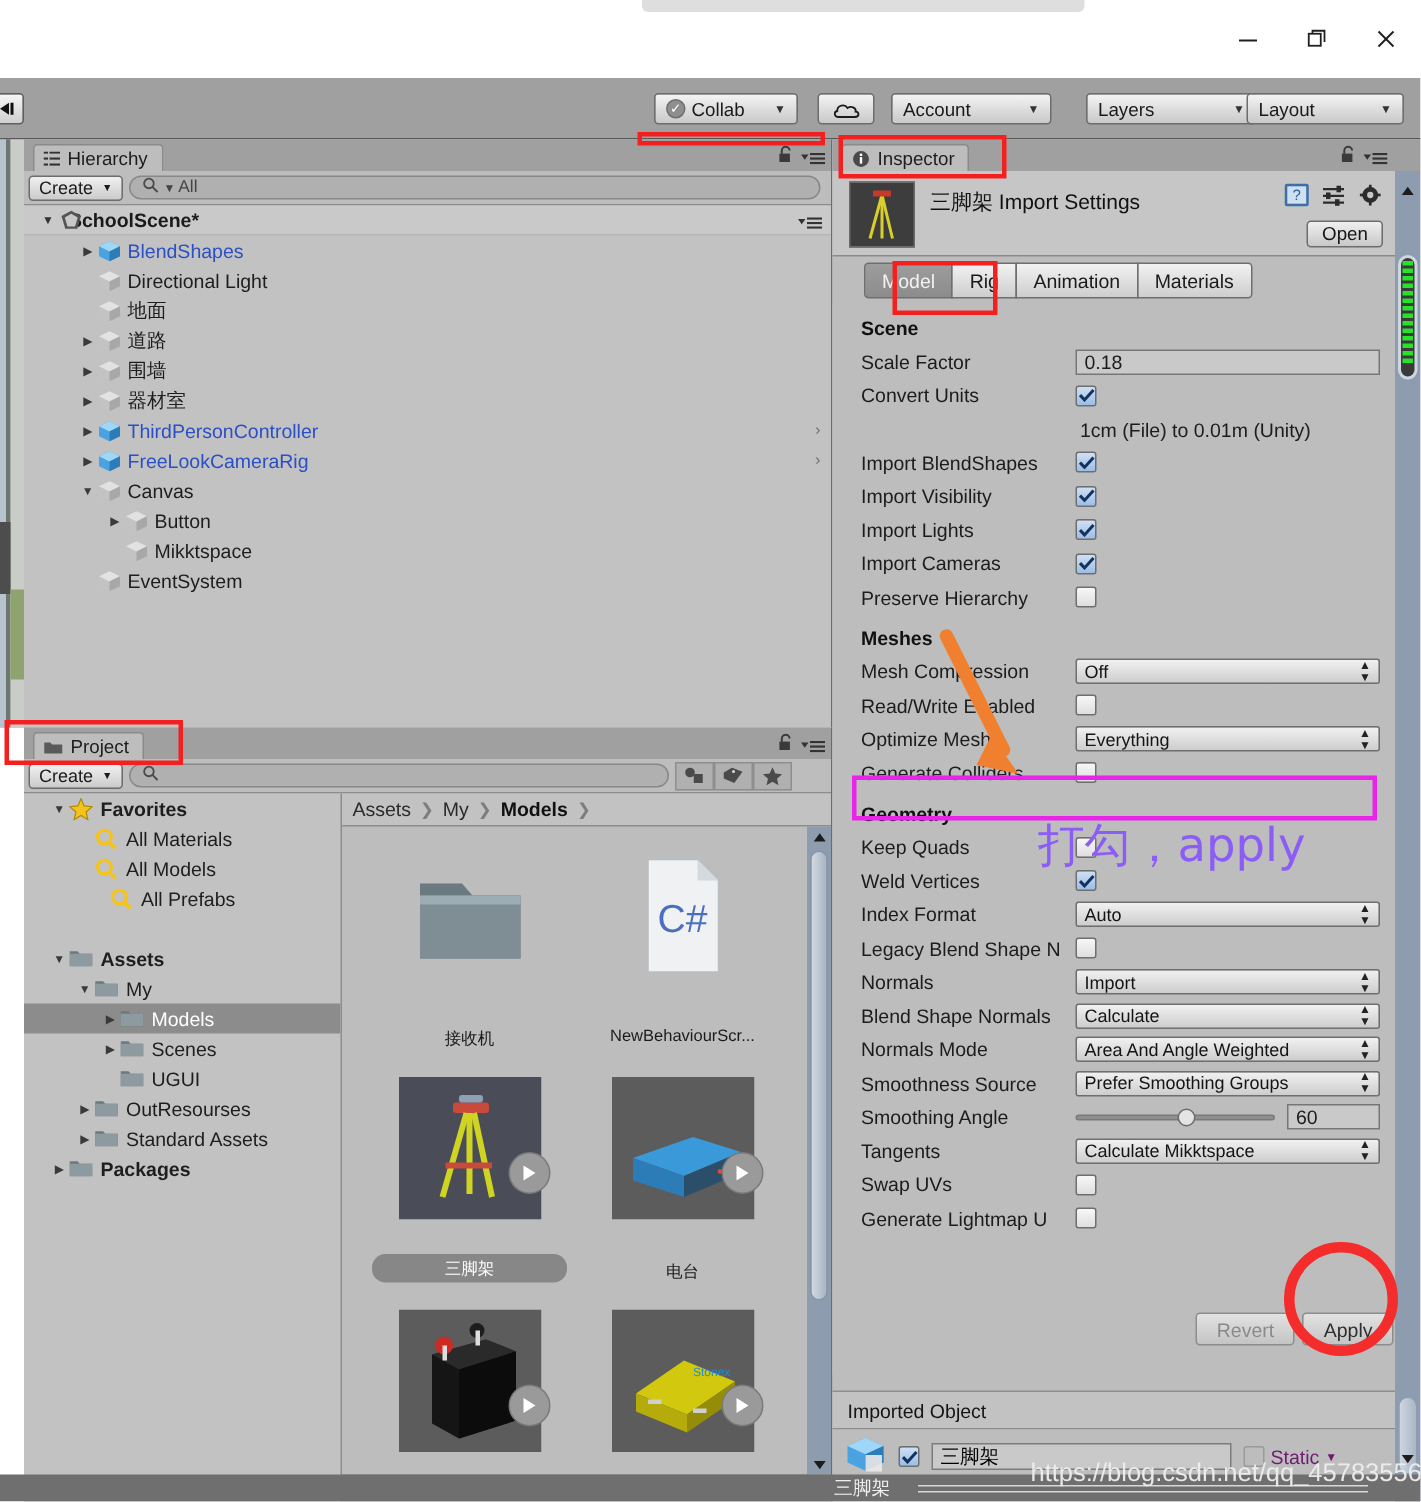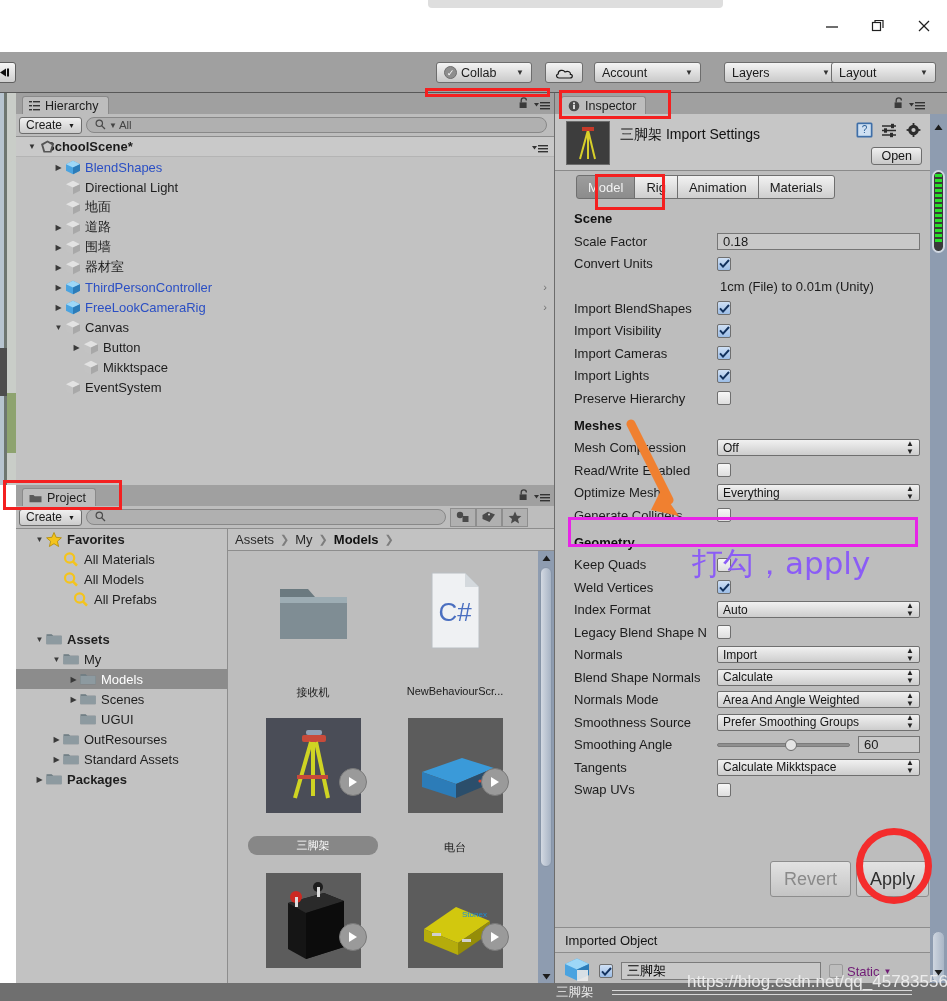--- a/index.html
+++ b/index.html
@@ -123,22 +123,22 @@
   .dd { flex:1; height:17px; background:linear-gradient(#f1f1f1,#cdcdcd); border:1px solid #6f6f6f; border-radius:2px;
       display:flex; align-items:center; padding:0 5px; font-size:12px; color:#141414; position:relative;}
   .dd .updown { position:absolute; right:5px; font-size:8px; line-height:8px; text-align:center; color:#222;}
   .note { font-size:13px; color:#1c1c1c; padding-left:155px; height:22px; display:flex; align-items:center;}
   .slider { flex:1; height:17px; display:flex; align-items:center; padding-right:8px; }
   .slider .track{ flex:1; height:4px; background:#8f8f8f; border-radius:2px; border:1px solid #7b7b7b;}
   .slider .knob{ width:12px; height:12px; border-radius:50%; background:#e4e4e4; border:1px solid #6c6c6c; position:absolute; left:48%;}
   .numfield { width:62px; height:17px; background:#c9c9c9; border:1px solid #767676; display:flex; align-items:center; padding:0 5px; font-size:13px;}
 
   .applyrow { position:absolute; right:18px; bottom:0px; display:flex; gap:5px; }
-  .abtn { height:36px; padding:0 13px; background:linear-gradient(#e2e2e2,#c4c4c4); border:1px solid #8d8d8d;
-      border-radius:3px; display:flex; align-items:center; font-size:18px; color:#8a8a8a;}
+  .abtn { height:22px; padding:0 13px; background:linear-gradient(#e2e2e2,#c4c4c4); border:1px solid #8d8d8d;
+      border-radius:3px; display:flex; align-items:center; font-size:13px; color:#8a8a8a;}
   .abtn.enabled{ color:#2e2e2e; }
 
   .importedbar { position:absolute; left:0; bottom:48px; width:375px; height:26px; background:#c2c2c2;
      border-top:1px solid #8d8d8d; border-bottom:1px solid #8d8d8d; display:flex; align-items:center; padding-left:10px; font-size:13px; color:#151515;}
   .impobj { position:absolute; left:0; bottom:12px; width:375px; height:36px; background:#bdbdbd; display:flex; align-items:center; padding-left:8px; gap:8px;}
   .impname { width:200px; height:18px; background:#c9c9c9; border:1px solid #7b7b7b; display:flex; align-items:center; padding:0 5px; font-size:13px;}
   .staticwrap{ display:flex; align-items:center; gap:4px; color:#701a75; font-size:13px;}
 
   
   .ispscroll { position:absolute; right:0; top:21px; width:17px; bottom:0; background:#8e9cb0; }
@@ -819,36 +819,36 @@
         </div>
         <div class="prop">
           <span class="lbl">Import Visibility</span>
           <span class="cbox on">
             <svg width="11" height="9" viewBox="0 0 11 9">
               <polyline points="1,4.4 4,7.6 10,1" fill="none" stroke="#13325e" stroke-width="2"></polyline>
             </svg>
           </span>
         </div>
         <div class="prop">
+          <span class="lbl">Import Lights</span>
+          <span class="cbox on">
+            <svg width="11" height="9" viewBox="0 0 11 9">
+              <polyline points="1,4.4 4,7.6 10,1" fill="none" stroke="#13325e" stroke-width="2"></polyline>
+            </svg>
+          </span>
+        </div>
+        <div class="prop">
           <span class="lbl">Import Cameras</span>
           <span class="cbox on">
             <svg width="11" height="9" viewBox="0 0 11 9">
               <polyline points="1,4.4 4,7.6 10,1" fill="none" stroke="#13325e" stroke-width="2"></polyline>
             </svg>
           </span>
         </div>
         <div class="prop">
-          <span class="lbl">Import Lights</span>
-          <span class="cbox on">
-            <svg width="11" height="9" viewBox="0 0 11 9">
-              <polyline points="1,4.4 4,7.6 10,1" fill="none" stroke="#13325e" stroke-width="2"></polyline>
-            </svg>
-          </span>
-        </div>
-        <div class="prop">
           <span class="lbl">Preserve Hierarchy</span>
           <span class="cbox"></span>
         </div>
         <div class="secthead">Meshes</div>
         <div class="prop">
           <span class="lbl">Mesh Compression</span>
           <span class="dd">
             <span>Off</span>
             <span class="updown">▲<br>▼</span>
           </span>
@@ -932,20 +932,24 @@
         </div>
         <div class="prop">
           <span class="lbl">Tangents</span>
           <span class="dd">
             <span>Calculate Mikktspace</span>
             <span class="updown">▲<br>▼</span>
           </span>
         </div>
         <div class="prop">
           <span class="lbl">Swap UVs</span>
+          <span class="cbox"></span>
+        </div>
+        <div class="prop">
+          <span class="lbl">Generate Lightmap U</span>
           <span class="cbox"></span>
         </div>
       </div>
 
     <div class="applyrow" style="bottom:104px;">
       <div class="abtn">
         <span>Revert</span>
       </div>
       <div class="abtn enabled">
         <span>Apply</span>

